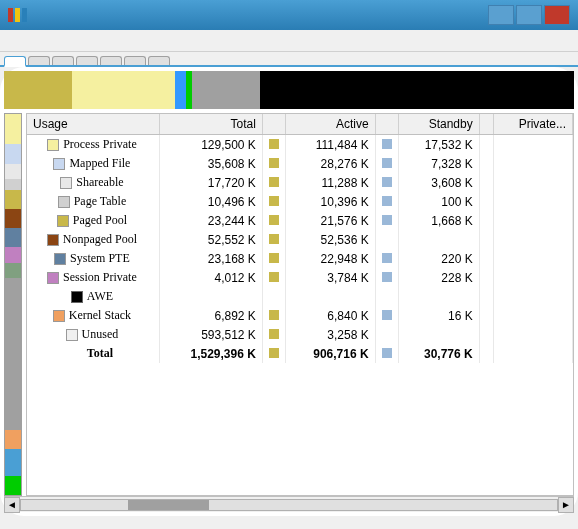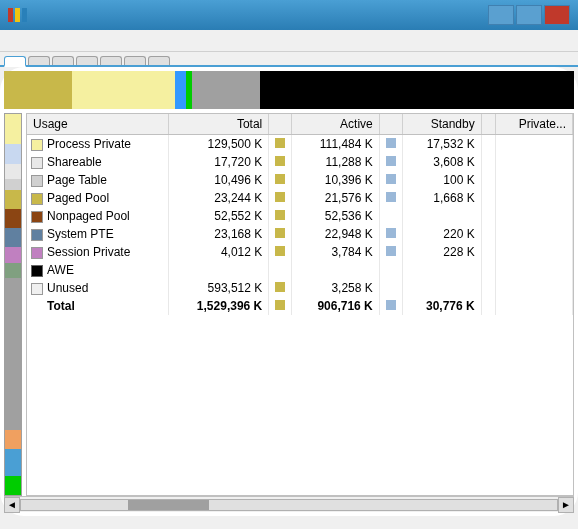--- a/index.html
+++ b/index.html
@@ -139,21 +139,21 @@
       font-weight: normal;
       font-size: 12px;
     }
     th:first-child { text-align: left; }
     td {
       padding: 2px 6px;
       text-align: right;
       border-right: 1px solid #e8e8e8;
       white-space: nowrap;
     }
-    td:first-child { text-align: left; padding-left: 4px; }
+    td:first-child { text-align: center; padding-left: 4px; font-family: Liberation Serif, serif; }
     tr.highlighted { background: #3399ff; color: white; }
     tr.highlighted td { color: white; }
     
     .swatch {
       display: inline-block;
       width: 12px;
       height: 12px;
       border: 1px solid #999;
       vertical-align: middle;
       margin-right: 4px;
@@ -288,20 +288,30 @@
               <td><span class="swatch" style="background: rgb(245, 240, 160);"></span>Process Private</td>
               <td>129,500 K</td>
               <td><span style="display: inline-block; width: 10px; height: 10px; background: rgb(200, 184, 74);"></span></td>
               <td>111,484 K</td>
               <td><span style="display: inline-block; width: 10px; height: 10px; background: rgb(154, 184, 216);"></span></td>
               <td>17,532 K</td>
               <td></td>
               <td></td>
             </tr>
             <tr>
+              <td><span class="swatch" style="background: rgb(200, 216, 240);"></span>Mapped File</td>
+              <td>35,608 K</td>
+              <td><span style="display: inline-block; width: 10px; height: 10px; background: rgb(200, 184, 74);"></span></td>
+              <td>28,276 K</td>
+              <td><span style="display: inline-block; width: 10px; height: 10px; background: rgb(154, 184, 216);"></span></td>
+              <td>7,328 K</td>
+              <td></td>
+              <td></td>
+            </tr>
+            <tr>
               <td><span class="swatch" style="background: rgb(232, 232, 232);"></span>Shareable</td>
               <td>17,720 K</td>
               <td><span style="display: inline-block; width: 10px; height: 10px; background: rgb(200, 184, 74);"></span></td>
               <td>11,288 K</td>
               <td><span style="display: inline-block; width: 10px; height: 10px; background: rgb(154, 184, 216);"></span></td>
               <td>3,608 K</td>
               <td></td>
               <td></td>
             </tr>
             <tr>
@@ -354,20 +364,30 @@
               <td></td>
               <td></td>
             </tr>
             <tr>
               <td><span class="swatch" style="background: rgb(0, 0, 0); border: 1px solid rgb(102, 102, 102);"></span>AWE</td>
               <td></td>
               <td></td>
               <td></td>
               <td></td>
               <td></td>
+              <td></td>
+              <td></td>
+            </tr>
+            <tr>
+              <td><span class="swatch" style="background: rgb(240, 160, 96);"></span>Kernel Stack</td>
+              <td>6,892 K</td>
+              <td><span style="display: inline-block; width: 10px; height: 10px; background: rgb(200, 184, 74);"></span></td>
+              <td>6,840 K</td>
+              <td><span style="display: inline-block; width: 10px; height: 10px; background: rgb(154, 184, 216);"></span></td>
+              <td>16 K</td>
               <td></td>
               <td></td>
             </tr>
             <tr>
               <td><span class="swatch" style="background: rgb(240, 240, 240);"></span>Unused</td>
               <td>593,512 K</td>
               <td><span style="display: inline-block; width: 10px; height: 10px; background: rgb(200, 184, 74);"></span></td>
               <td>3,258 K</td>
               <td></td>
               <td></td>

